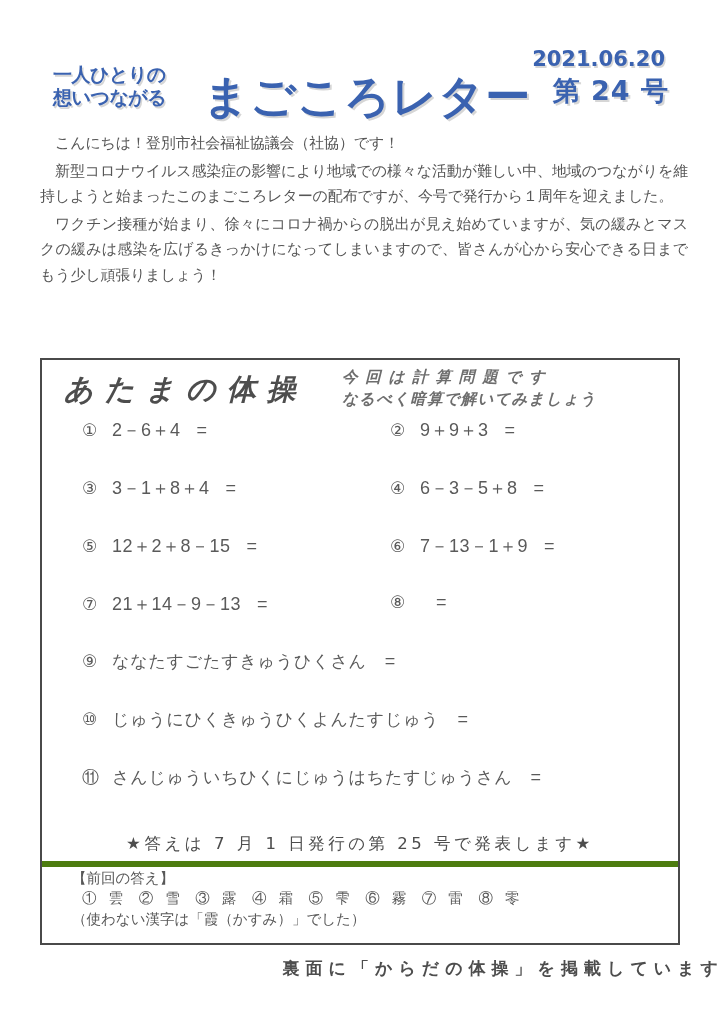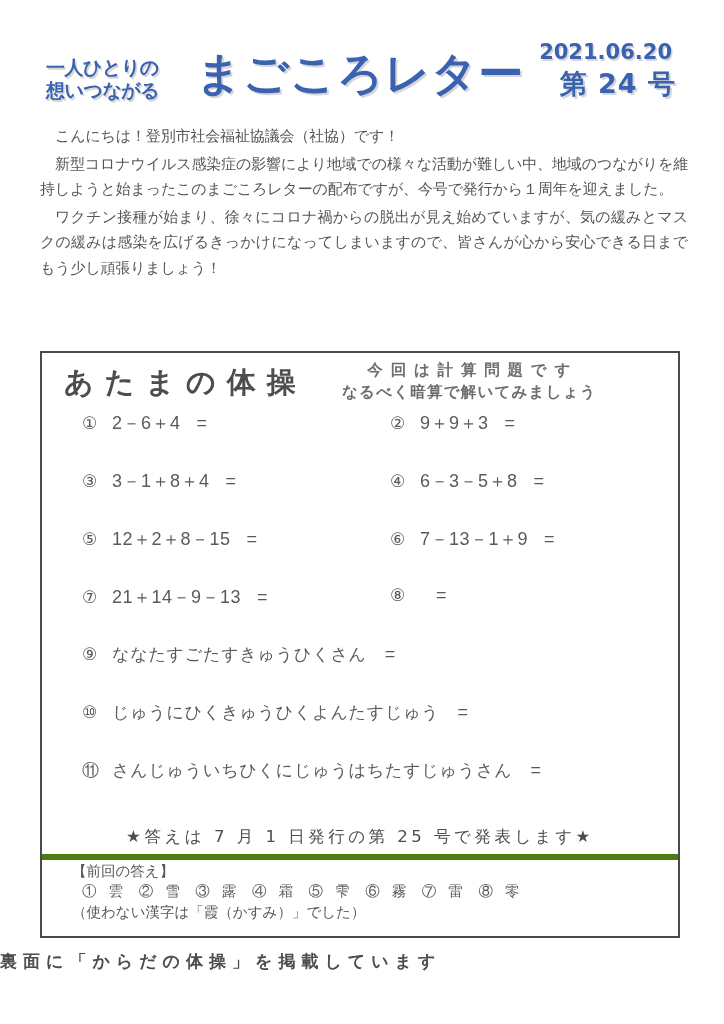--- a/index.html
+++ b/index.html
@@ -21,40 +21,40 @@
     position: relative;
     width: 724px;
     height: 1024px;
     box-sizing: border-box;
   }
 
   
   .masthead {
     position: relative;
     height: 92px;
-    margin: 0;
+    margin: 7px;
     padding: 0;
   }
   .mast-sub {
     position: absolute;
     left: 46px;
     top: 56px;
     color: #3a62b0;
     font-family: "DejaVu Sans", sans-serif;
     font-weight: bold;
     font-size: 19px;
     line-height: 23px;
     letter-spacing: -0.5px;
     text-shadow: 1.5px 1.5px 0 rgba(120,120,120,0.30);
     white-space: pre-line;
   }
   .mast-title {
     position: absolute;
     left: 196px;
-    top: 48px;
+    top: 64px;
     color: #3a62b0;
     font-family: "DejaVu Sans", sans-serif;
     font-weight: bold;
     font-size: 45px;
     line-height: 52px;
     letter-spacing: 1px;
     text-shadow: 2px 2px 0 rgba(120,120,120,0.30);
     white-space: nowrap;
   }
   .mast-date {
@@ -110,20 +110,21 @@
     height: 587px;
     box-sizing: border-box;
     border: 2px solid #4a4a4a;
     background: #ffffff;
   }
 
   .box-head {
     position: relative;
     height: 56px;
     padding: 8px;
+    font-style: italic;
   }
   .box-head-main {
     position: absolute;
     left: 22px;
     top: 10px;
     font-family: "DejaVu Sans", sans-serif;
     font-weight: bold;
     font-size: 29px;
     letter-spacing: 11px;
     color: #4d4d4d;
@@ -133,21 +134,20 @@
     position: absolute;
     left: 300px;
     top: 6px;
     font-family: "DejaVu Sans", sans-serif;
     font-weight: bold;
     font-size: 15.5px;
     line-height: 22px;
     color: #6d6d6d;
     white-space: pre-line;
     letter-spacing: 1.2px;
-    text-align: center;
   }
 
   
   .problems {
     position: absolute;
     left: 0;
     top: 58px;
     width: 100%;
   }
   .prow {
@@ -233,21 +233,21 @@
     font-size: 14.5px;
     line-height: 21px;
   }
 
   
   .footer-note {
     position: absolute;
     left: 0;
     top: 950px;
     width: 724px;
-    text-align: left;
+    text-align: right;
     font-family: "DejaVu Sans", sans-serif;
     font-weight: bold;
     font-size: 17px;
     letter-spacing: 6px;
     color: #4d4d4d;
     white-space: nowrap;
   }
 </style>
 </head>
 <body>

